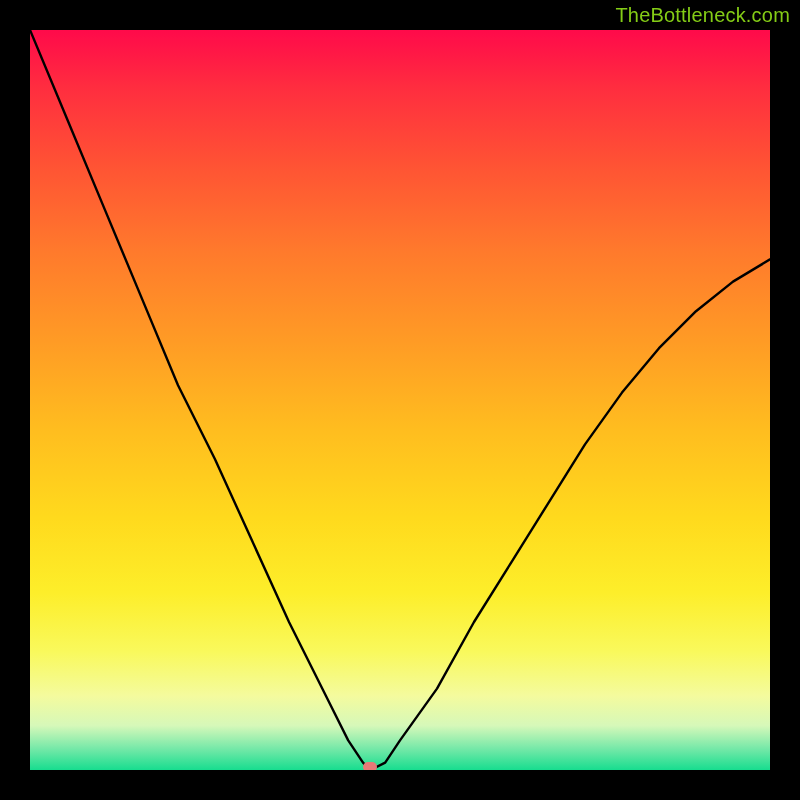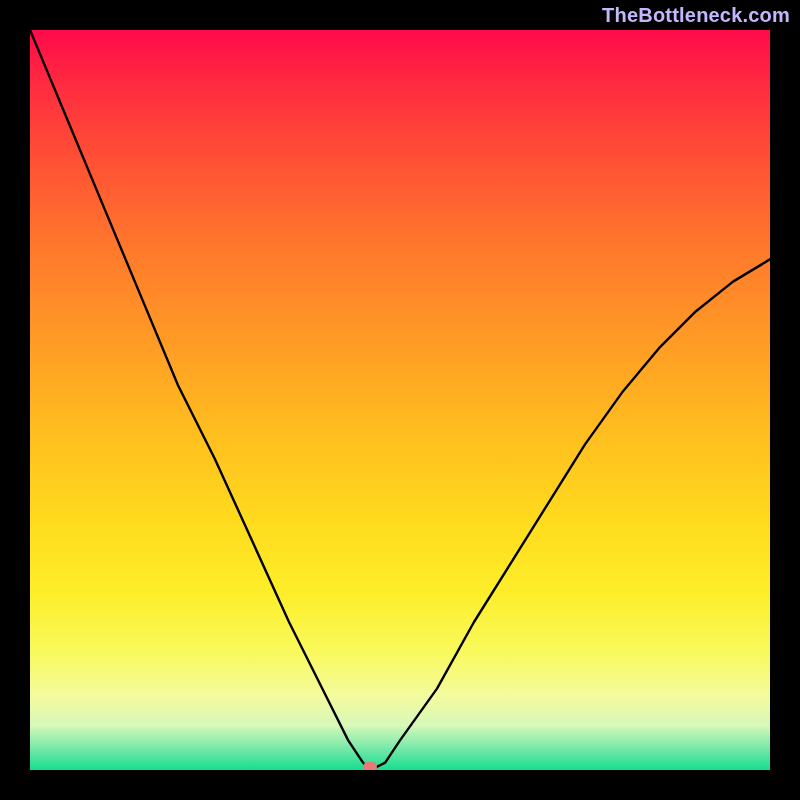--- a/index.html
+++ b/index.html
@@ -14,23 +14,23 @@
   .frame {
     position: relative;
     width: 800px;
     height: 800px;
     background: #000;
   }
   .watermark {
     position: absolute;
     top: 4px;
     right: 10px;
-    color: #c4b5fd;
+    color: #84cc16;
     font-size: 20px;
-    font-weight: 700;
+    font-weight: 400;
     letter-spacing: 0.2px;
     z-index: 10;
   }
   .plot-area {
     position: absolute;
     left: 30px;
     top: 30px;
     width: 740px;
     height: 740px;
     overflow: hidden;

